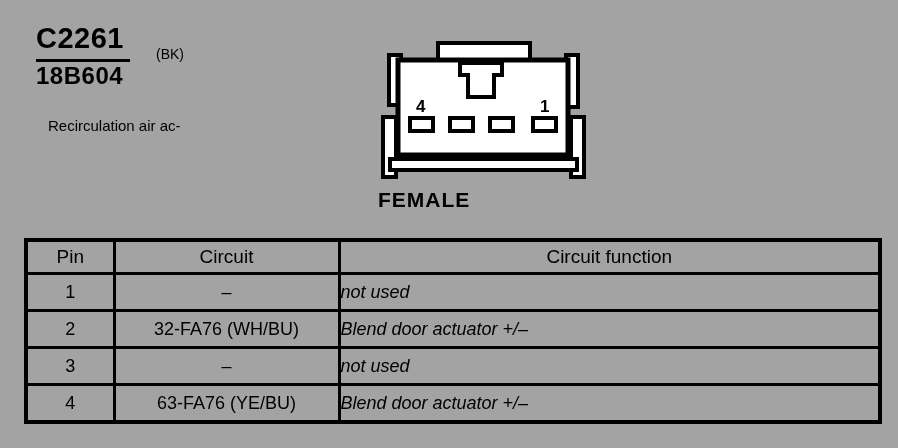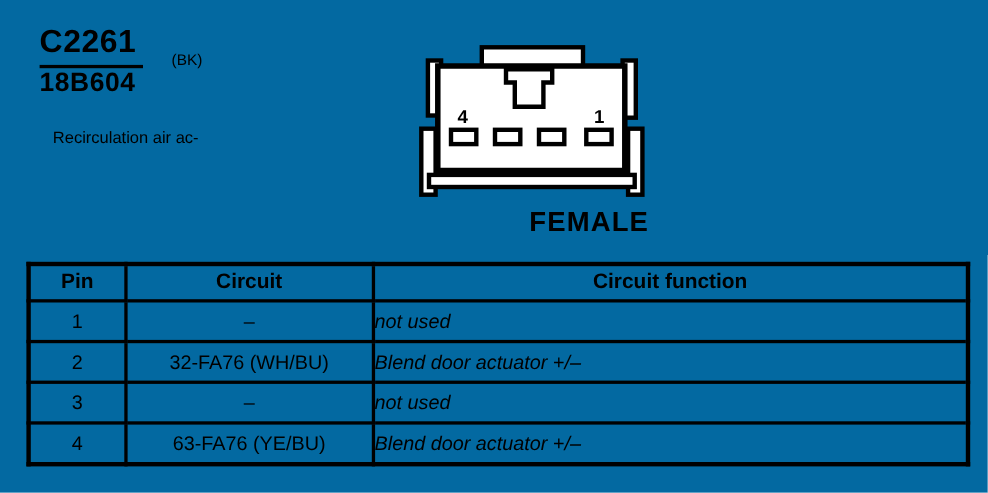--- a/index.html
+++ b/index.html
@@ -1,47 +1,47 @@
 <!DOCTYPE html>
 <html><head>
 <meta charset="utf-8">
 <style>
   html,body{margin:0;padding:0;background:#fff;}
   .canvas{
-    position:relative;width:898px;height:448px;background:#0369a1;
+    position:relative;width:898px;height:448px;background:#a3a3a3;
     font-family:"Liberation Sans",sans-serif;color:#000;overflow:hidden;
   }
   
   .idblock{position:absolute;left:36px;top:22px;}
   .cid{
     display:inline-block;font-size:29px;font-weight:bold;letter-spacing:.5px;
     padding:0 6px 4px 0;border-bottom:3px solid #000;
   }
   .ccolor{position:absolute;left:120px;top:24px;font-size:14px;white-space:nowrap;}
   .pn{font-size:24px;font-weight:bold;letter-spacing:.5px;}
   .desc{margin-top:26px;font-size:15px;line-height:20px;margin-left:12px;}
   
   .connector{position:absolute;left:378px;top:28px;}
   .connector svg{display:block;}
   .gender{
-    position:absolute;left:378px;top:188px;width:212px;text-align:right;
-    font-size:25px;font-weight:bold;letter-spacing:1px;
+    position:absolute;left:378px;top:188px;width:212px;text-align:left;
+    font-size:21px;font-weight:bold;letter-spacing:1px;
   }
   .pinnum{font:bold 17px "Liberation Sans",sans-serif;fill:#000;}
   
   .pintable{
     position:absolute;left:24px;top:238px;width:858px;
     border-collapse:collapse;table-layout:fixed;
   }
   .pintable th,.pintable td{
     border:3px solid #000;font-size:18px;color:#000;
     padding:0;overflow:hidden;white-space:nowrap;
   }
   .pintable{border:4px solid #000;}
-  .pintable th{height:30px;font-size:19px;font-weight:bold;}
+  .pintable th{height:30px;font-size:19px;font-weight:normal;}
   .pintable td{height:34px;}
   .col-pin{width:88px;}
   .col-circuit{width:225px;}
   .cell-pin,.cell-circuit{text-align:center;}
   .cell-func{text-align:left;padding-left:10px;font-style:italic;}
 </style>
 </head>
 <body>
 
 <div class="canvas">

